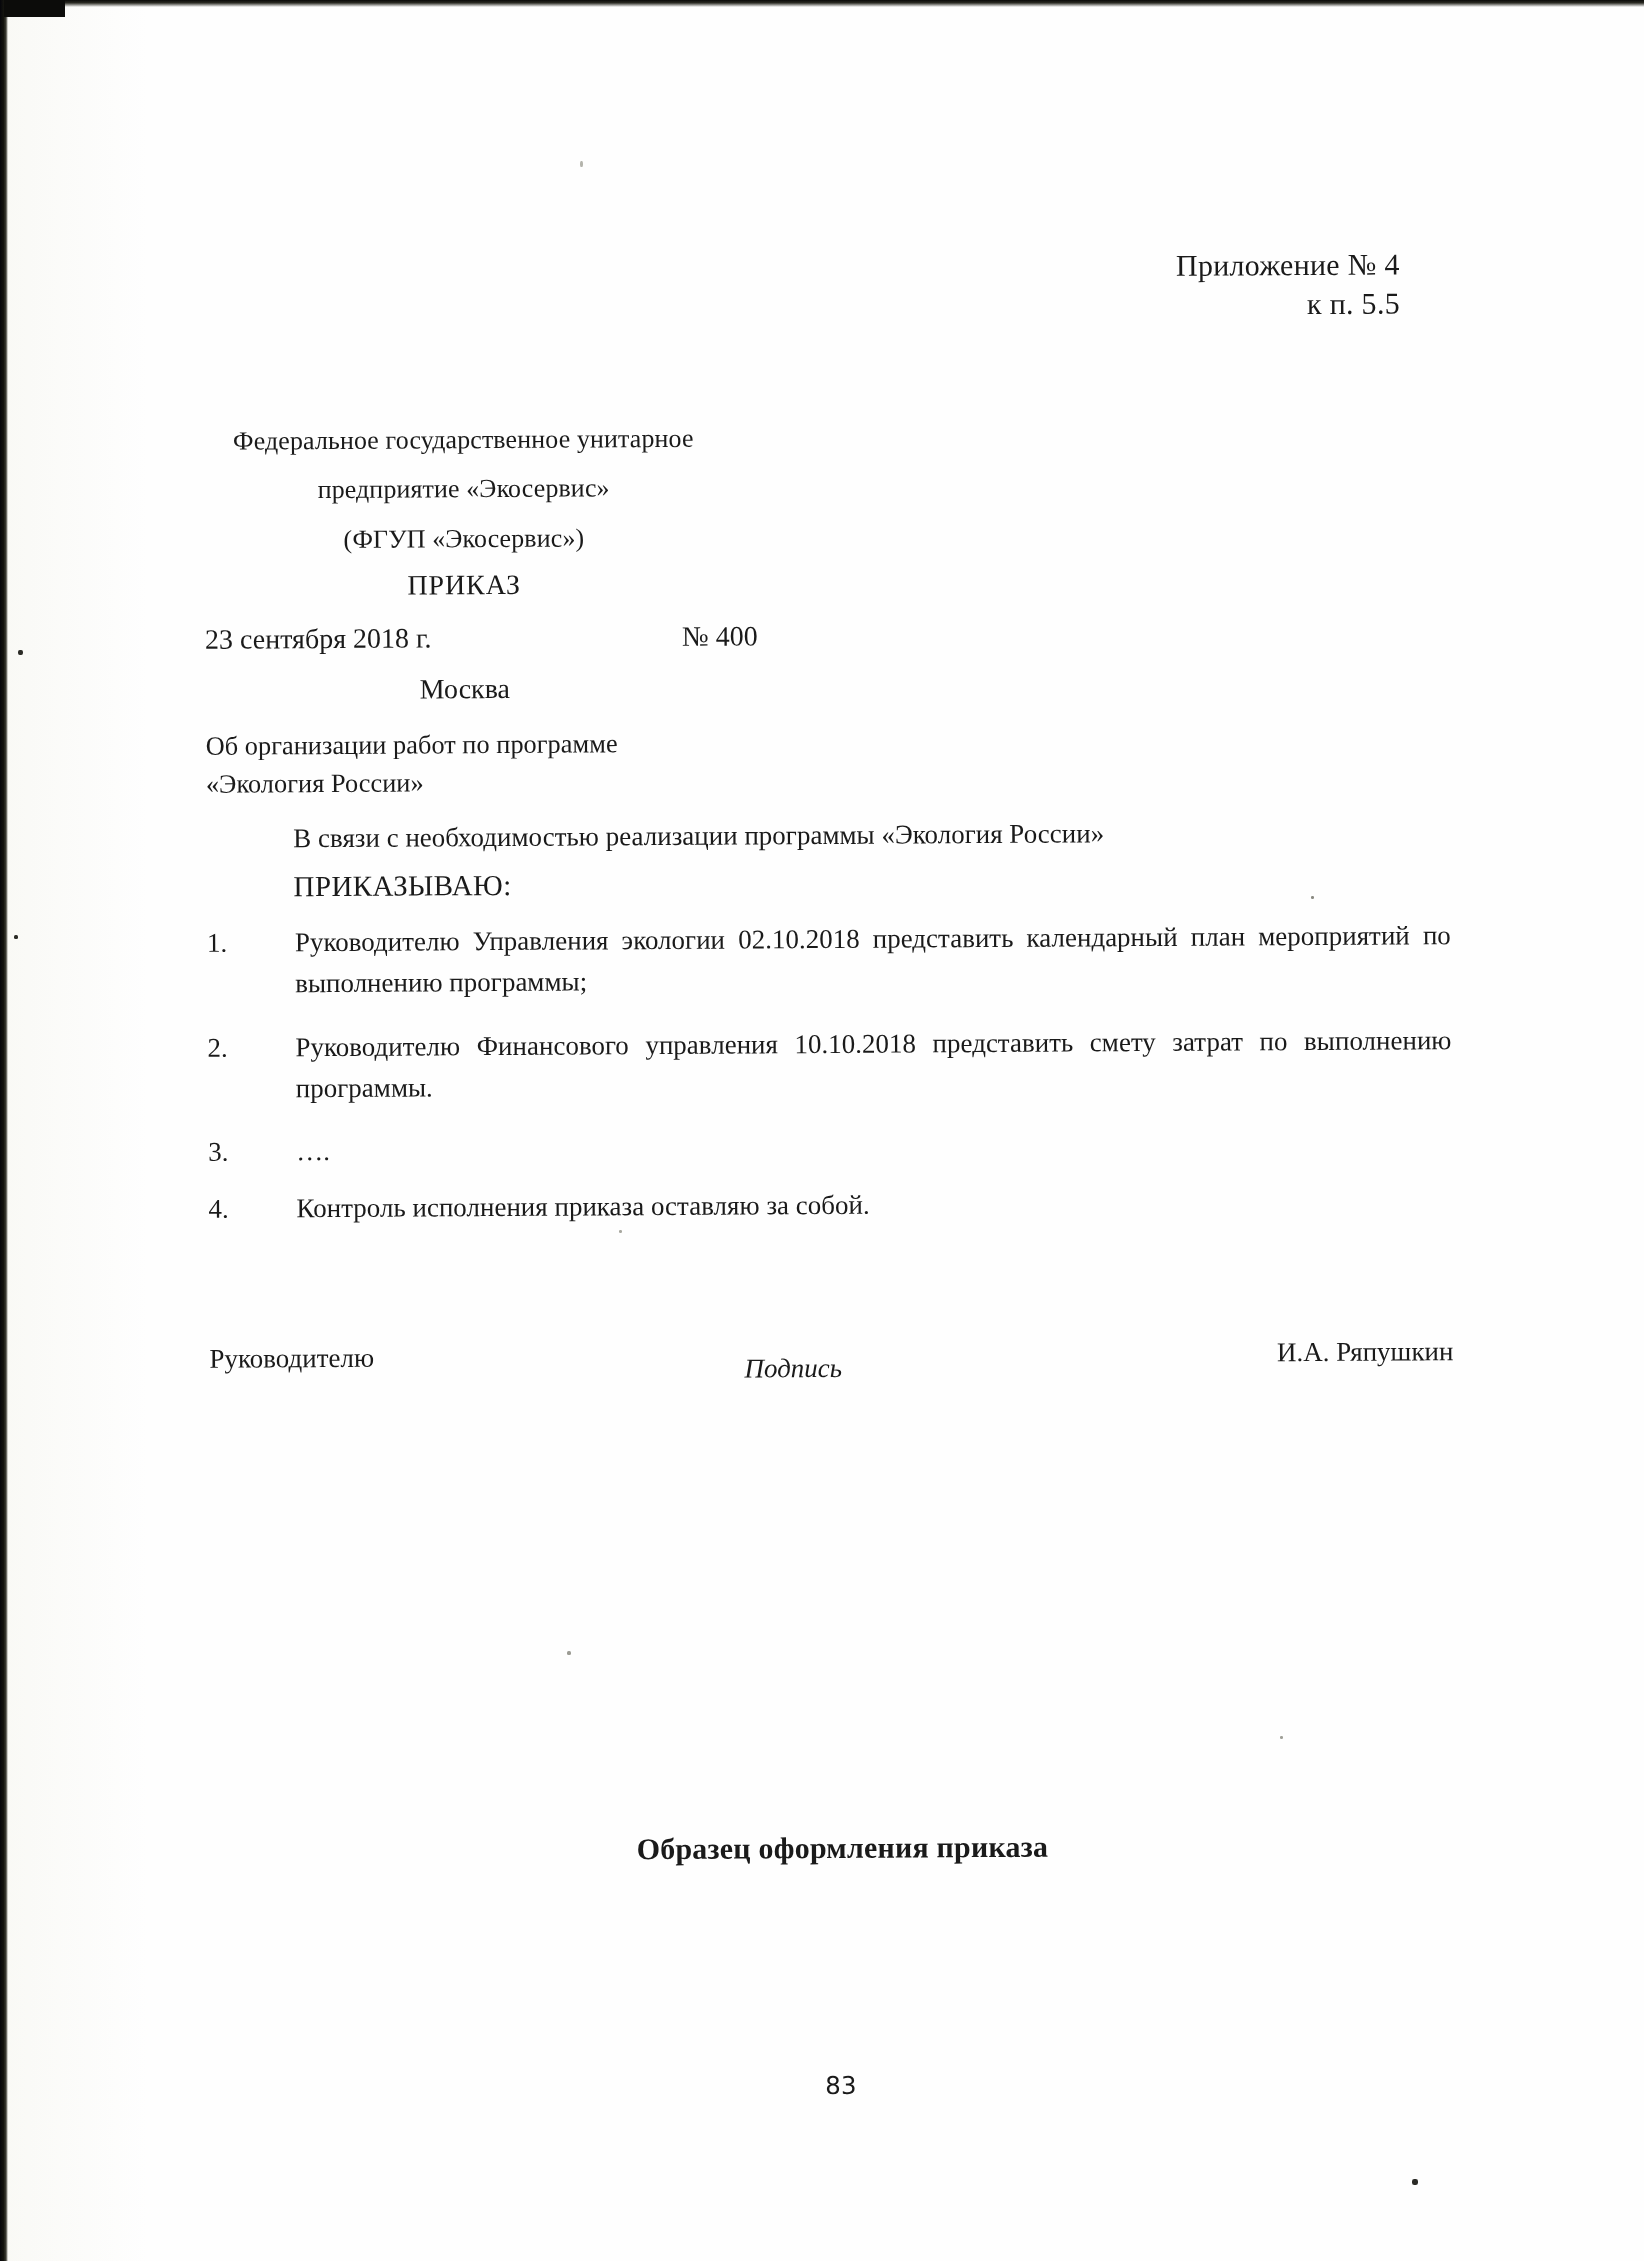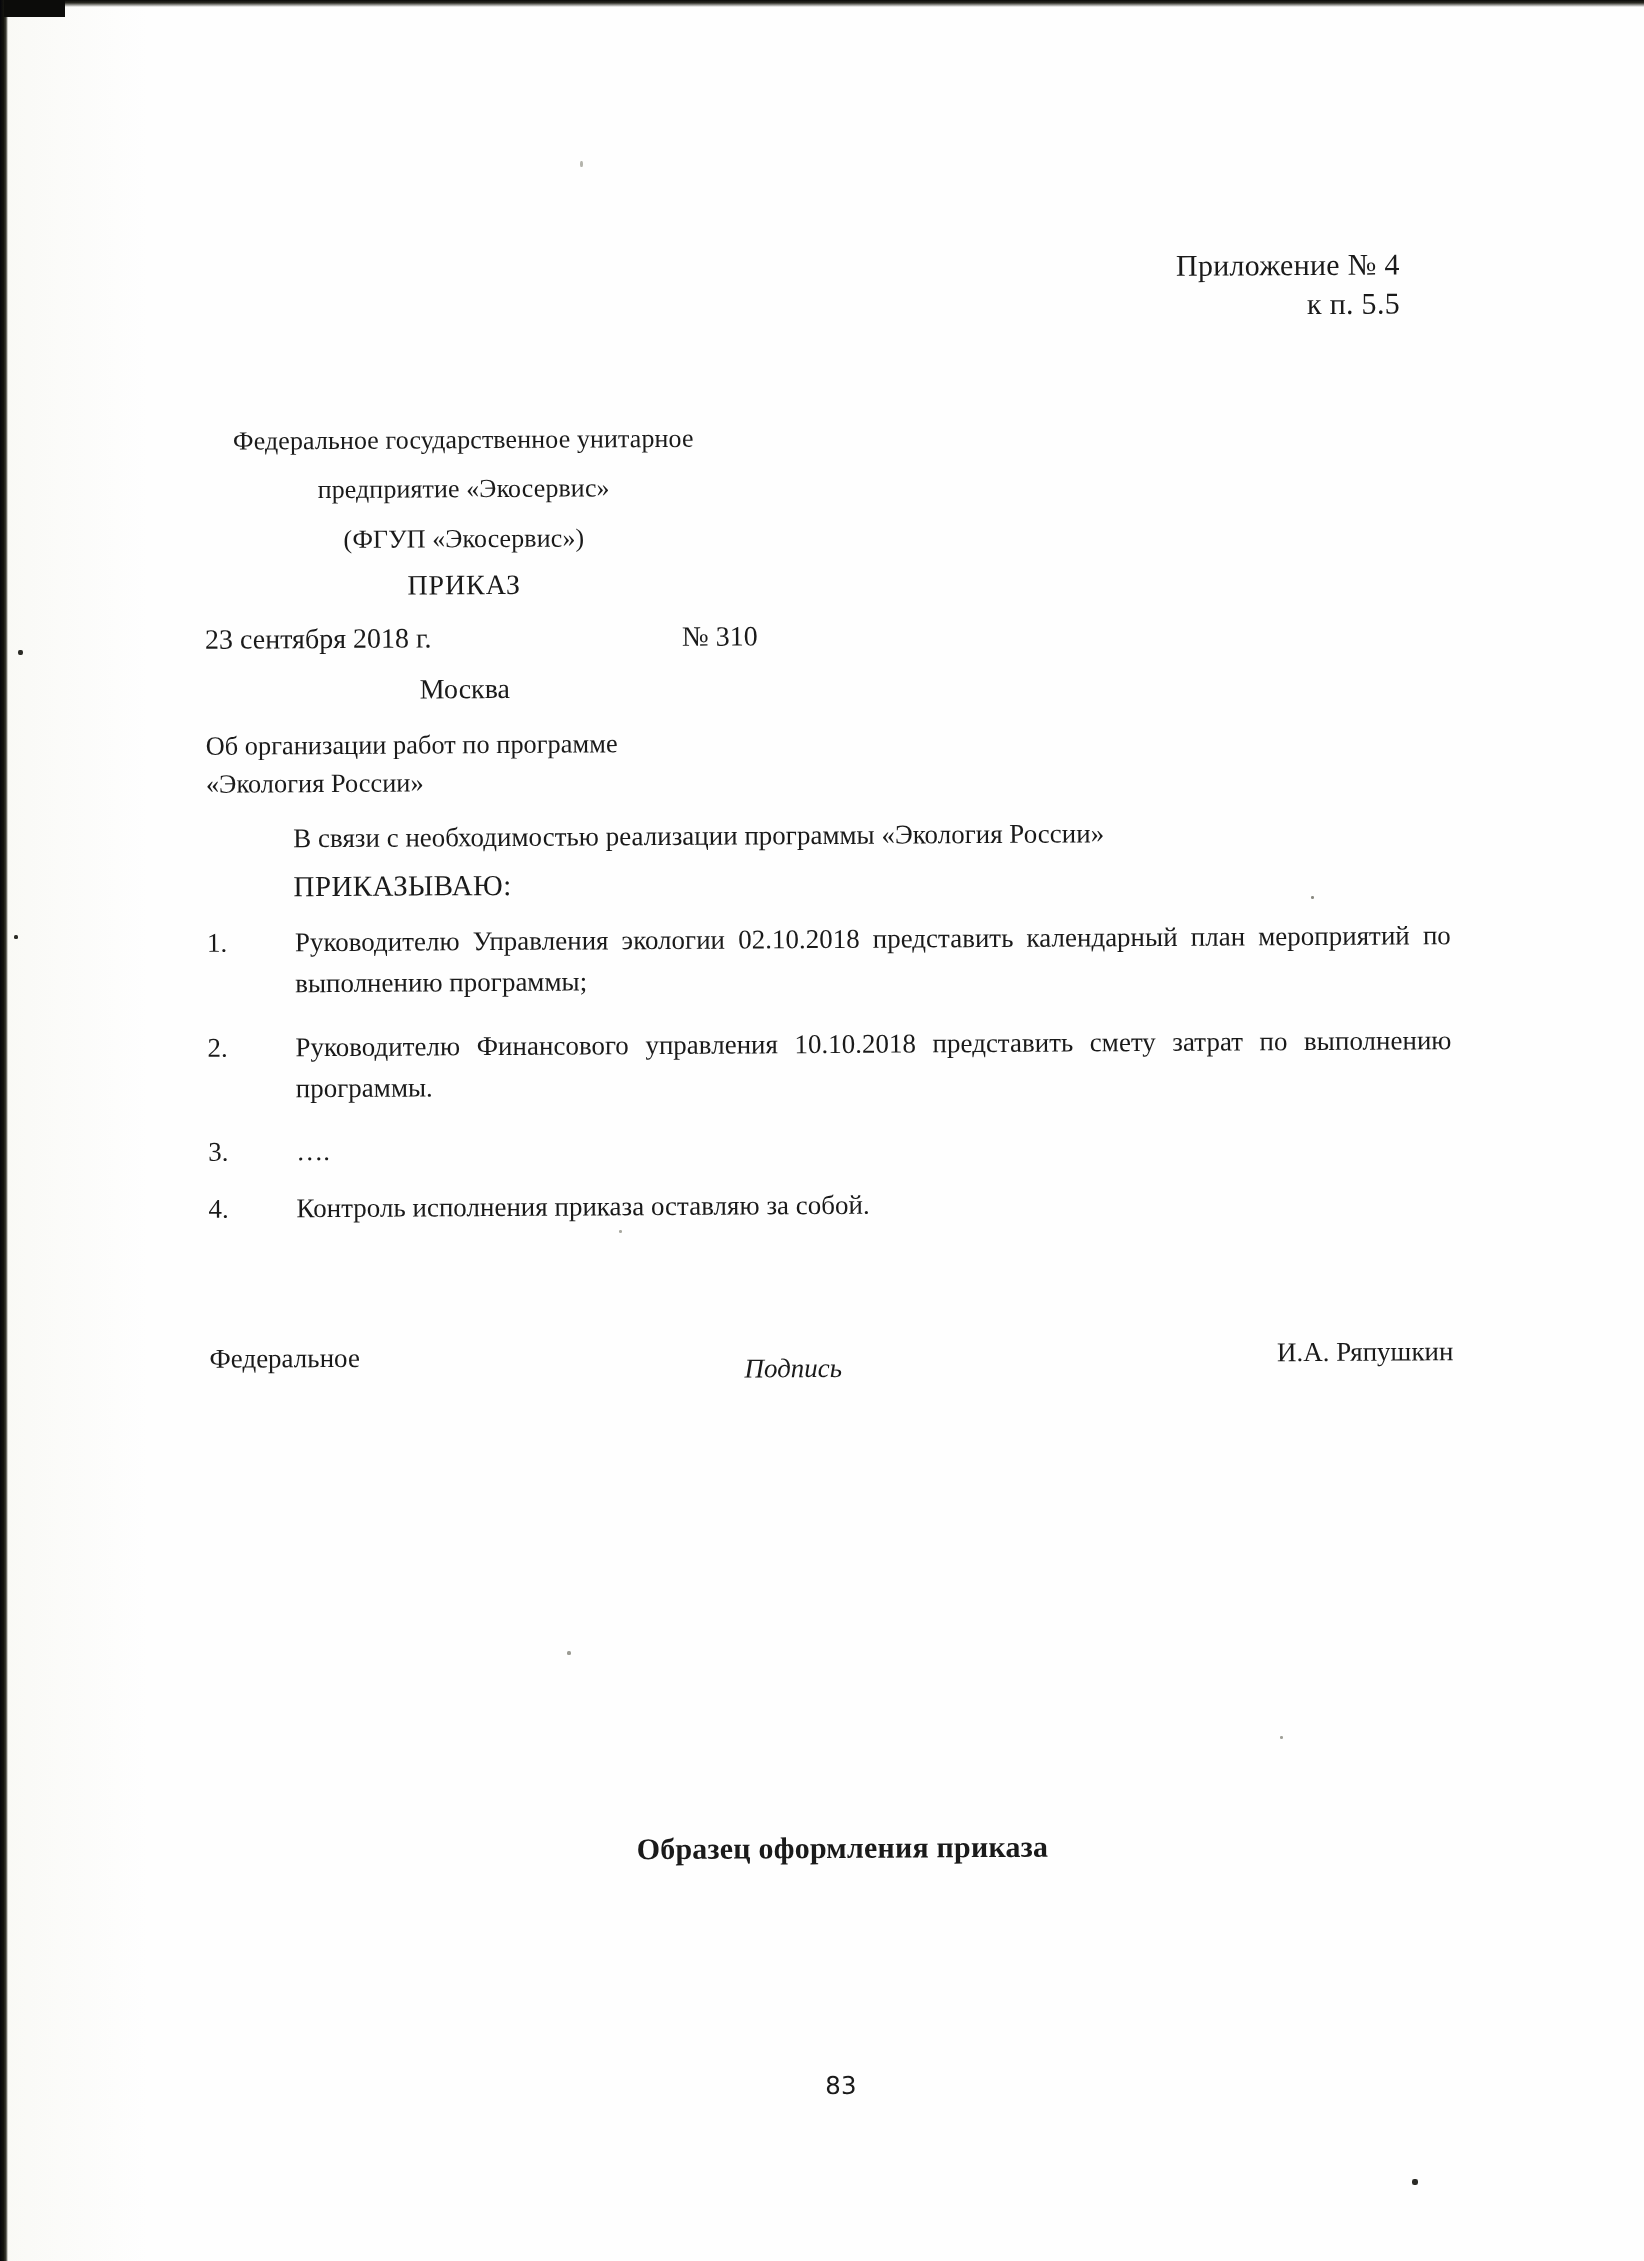--- a/index.html
+++ b/index.html
@@ -234,21 +234,21 @@
     <div class="abs org-block">
       <span class="org-line-1">Федеральное государственное унитарное</span>
       <span class="org-line-2">предприятие «Экосервис»</span>
       <span class="org-line-3">(ФГУП «Экосервис»)</span>
     </div>
 
     <div class="abs doc-kind">ПРИКАЗ</div>
 
     <div class="abs date-row">
       <span class="date">23 сентября 2018 г.</span>
-      <span class="number">№ 310</span>
+      <span class="number">№ 400</span>
     </div>
 
     <div class="abs city">Москва</div>
 
     <div class="abs subject">
       <div>Об организации работ по программе</div>
       <div>«Экология России»</div>
     </div>
 
     <div class="abs preamble">В связи с необходимостью реализации программы «Экология России»</div>
@@ -269,21 +269,21 @@
       <span class="num">3.</span>
       <span class="body nojustify">….</span>
     </div>
 
     <div class="abs clause clause-4">
       <span class="num">4.</span>
       <span class="body nojustify">Контроль  исполнения  приказа оставляю за собой.</span>
     </div>
 
     <div class="abs sign-row">
-      <span class="role">Федеральное</span>
+      <span class="role">Руководителю</span>
       <span class="sig">Подпись</span>
       <span class="name">И.А. Ряпушкин</span>
     </div>
 
     <div class="abs caption">Образец оформления приказа</div>
 
     <div class="abs folio">83</div>
 
   </div>
 

